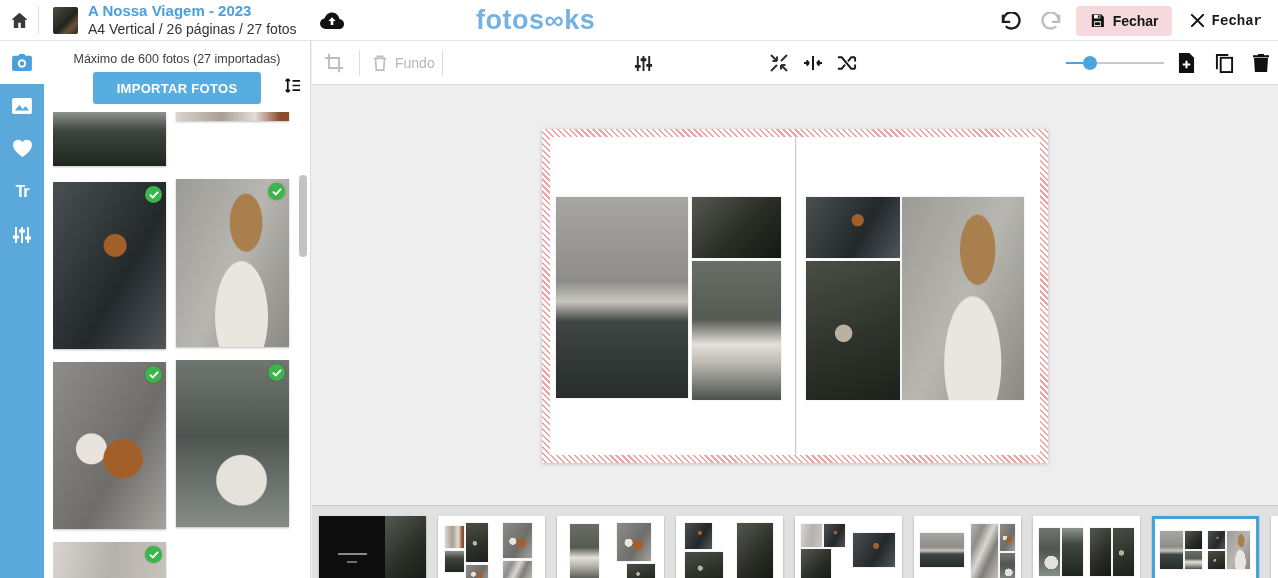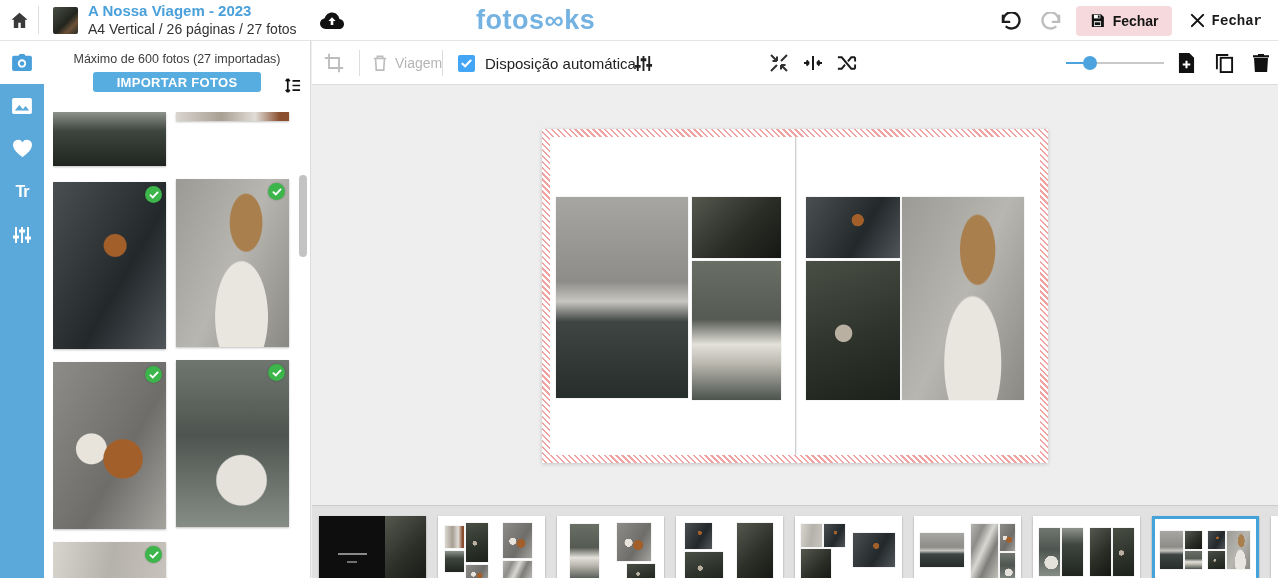--- a/index.html
+++ b/index.html
@@ -27,21 +27,21 @@
   
   .sidebar{position:absolute;left:0;top:41px;bottom:0;width:44px;background:#5ba8da;z-index:20}
   .side-item{height:43px;display:flex;align-items:center;justify-content:center;cursor:pointer}
   .side-item.active{background:#fff}
   .tr-glyph{color:#fff;font-weight:bold;font-size:16px;letter-spacing:-1px}
 
   
   .panel{position:absolute;left:44px;top:41px;bottom:0;width:267px;background:#fff;border-right:1px solid #dcdcdc;z-index:10}
   .panel-limit{margin-top:11px;text-align:center;font-size:12.5px;color:#3c3c3c}
   .import-row{position:relative;height:40px}
-  .import-btn{position:absolute;left:49px;top:6px;width:168px;height:20px;background:#58ade0;color:#fff;font-weight:bold;font-size:13px;letter-spacing:.3px;border:none;border-radius:3px;cursor:pointer;font-family:inherit}
+  .import-btn{position:absolute;left:49px;top:6px;width:168px;height:32px;background:#58ade0;color:#fff;font-weight:bold;font-size:13px;letter-spacing:.3px;border:none;border-radius:3px;cursor:pointer;font-family:inherit}
   .sort-btn{position:absolute;right:9px;top:11px;cursor:pointer}
   .grid{position:absolute;top:71px;left:9px;bottom:0;width:240px;display:flex;gap:10px;overflow:hidden}
   .col{display:flex;flex-direction:column;width:113px}
   .gthumb{position:relative;width:113px;box-shadow:0 1px 2px rgba(0,0,0,.25);flex:none;cursor:pointer}
   .check{position:absolute;top:4px;right:4px;width:17px;height:17px;border-radius:50%;background:#3cb54a;display:flex;align-items:center;justify-content:center;box-shadow:0 0 2px rgba(0,0,0,.3)}
   .scrollthumb{position:absolute;right:3px;top:134px;width:8px;height:82px;background:#c3c3c3;border-radius:4px;cursor:pointer}
 
   
   .workspace{position:absolute;left:312px;top:41px;right:0;bottom:0}
   .toolbar{position:absolute;top:0;left:0;right:0;height:44px;background:#fff;border-bottom:1px solid #dcdcdc;z-index:15}
@@ -261,31 +261,23 @@
           </svg>
         </span>
     </span>
     <div class="tsep" style="left:47px"></div>
     <span class="abs" style="left:60px">
       <span>
           <svg width="16" height="18" viewBox="0 0 18 20" fill="none" stroke="#bcbcbc" stroke-width="1.8">
             <path d="M2 5h14M6 5V2.5h6V5M4 5l.8 13h8.4L14 5"></path>
           </svg>
         </span>
-      <span class="tool-label-gray">Viagem</span>
+      <span class="tool-label-gray">Fundo</span>
     </span>
     <div class="tsep" style="left:130px"></div>
-    <span class="abs" style="left:146px">
-      <span class="checkbox">
-          <svg width="11" height="9" viewBox="0 0 12 10" fill="none" stroke="#fff" stroke-width="2.4" stroke-linecap="round">
-            <path d="M1.5 5.2 4.5 8 10.5 1.8"></path>
-          </svg>
-        </span>
-      <span class="tool-label">Disposição automática</span>
-    </span>
     <span class="abs" style="left:322px">
       <span>
           <svg width="19" height="19" viewBox="0 0 20 20" stroke="#222" stroke-width="2">
             <path d="M4 2v16M10 2v16M16 2v16"></path>
             <path d="M1 13h6M7 6h6M13 12h6" stroke-width="3"></path>
           </svg>
         </span>
     </span>
 
     <span class="abs" style="left:457px">

